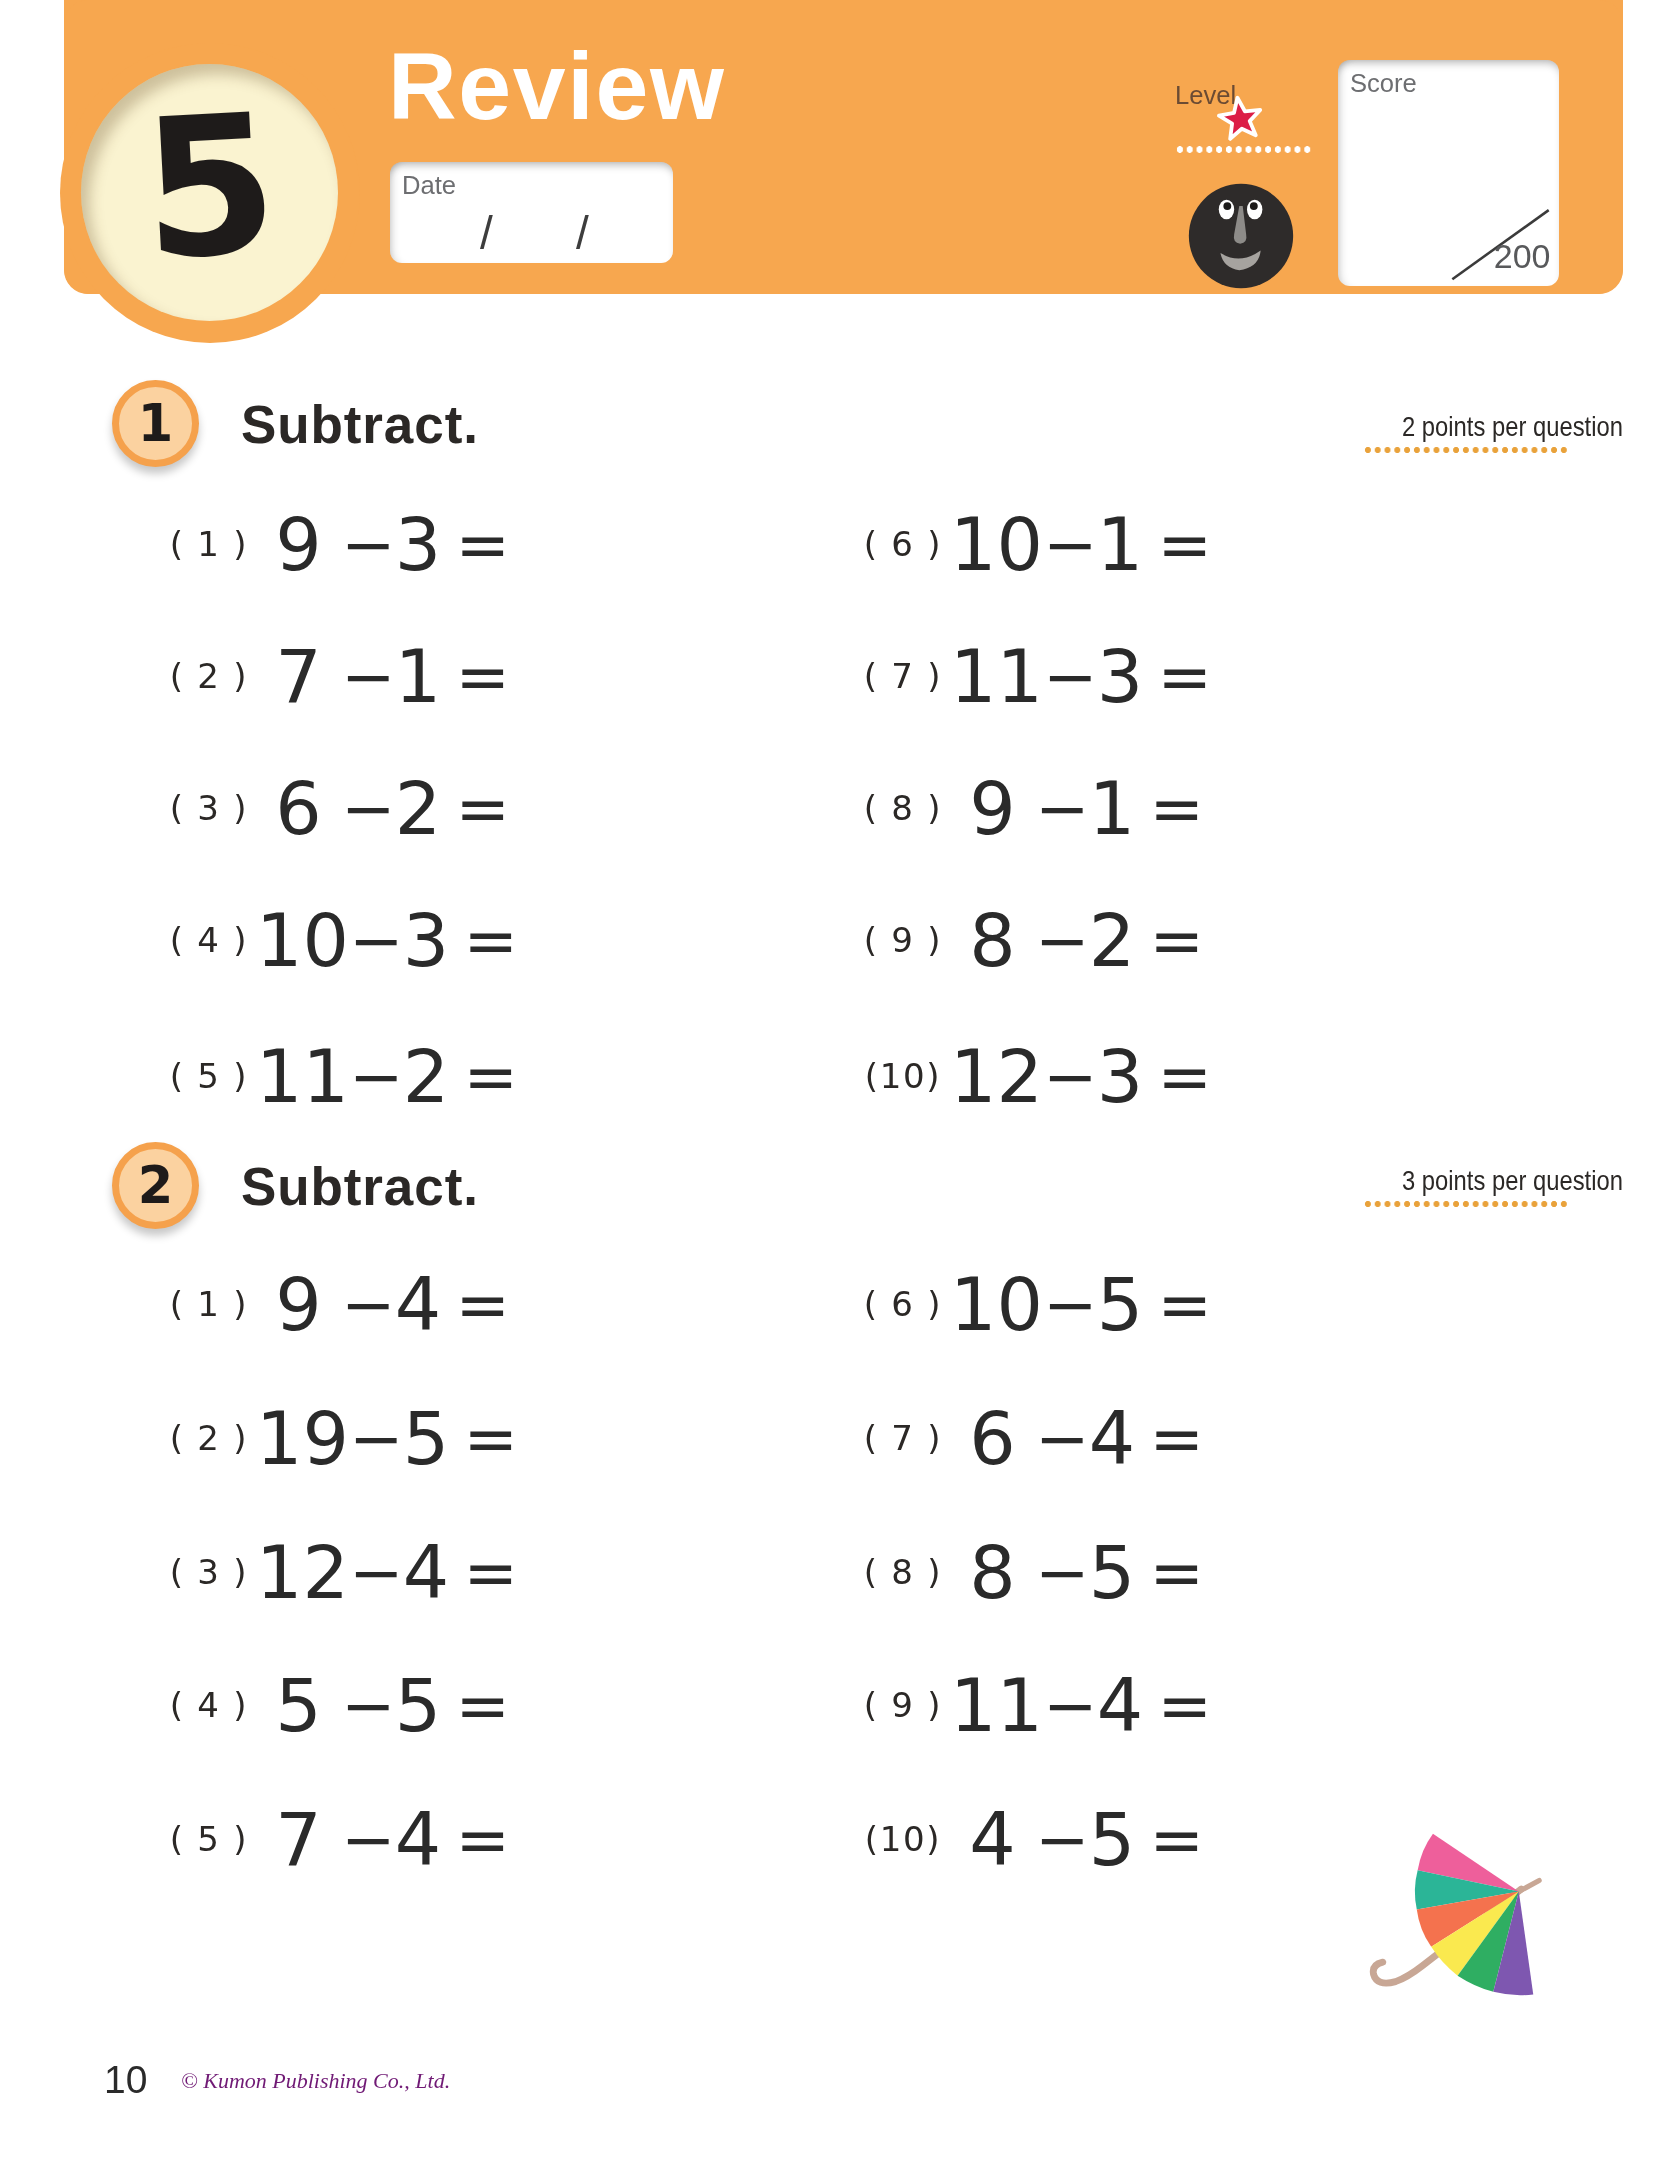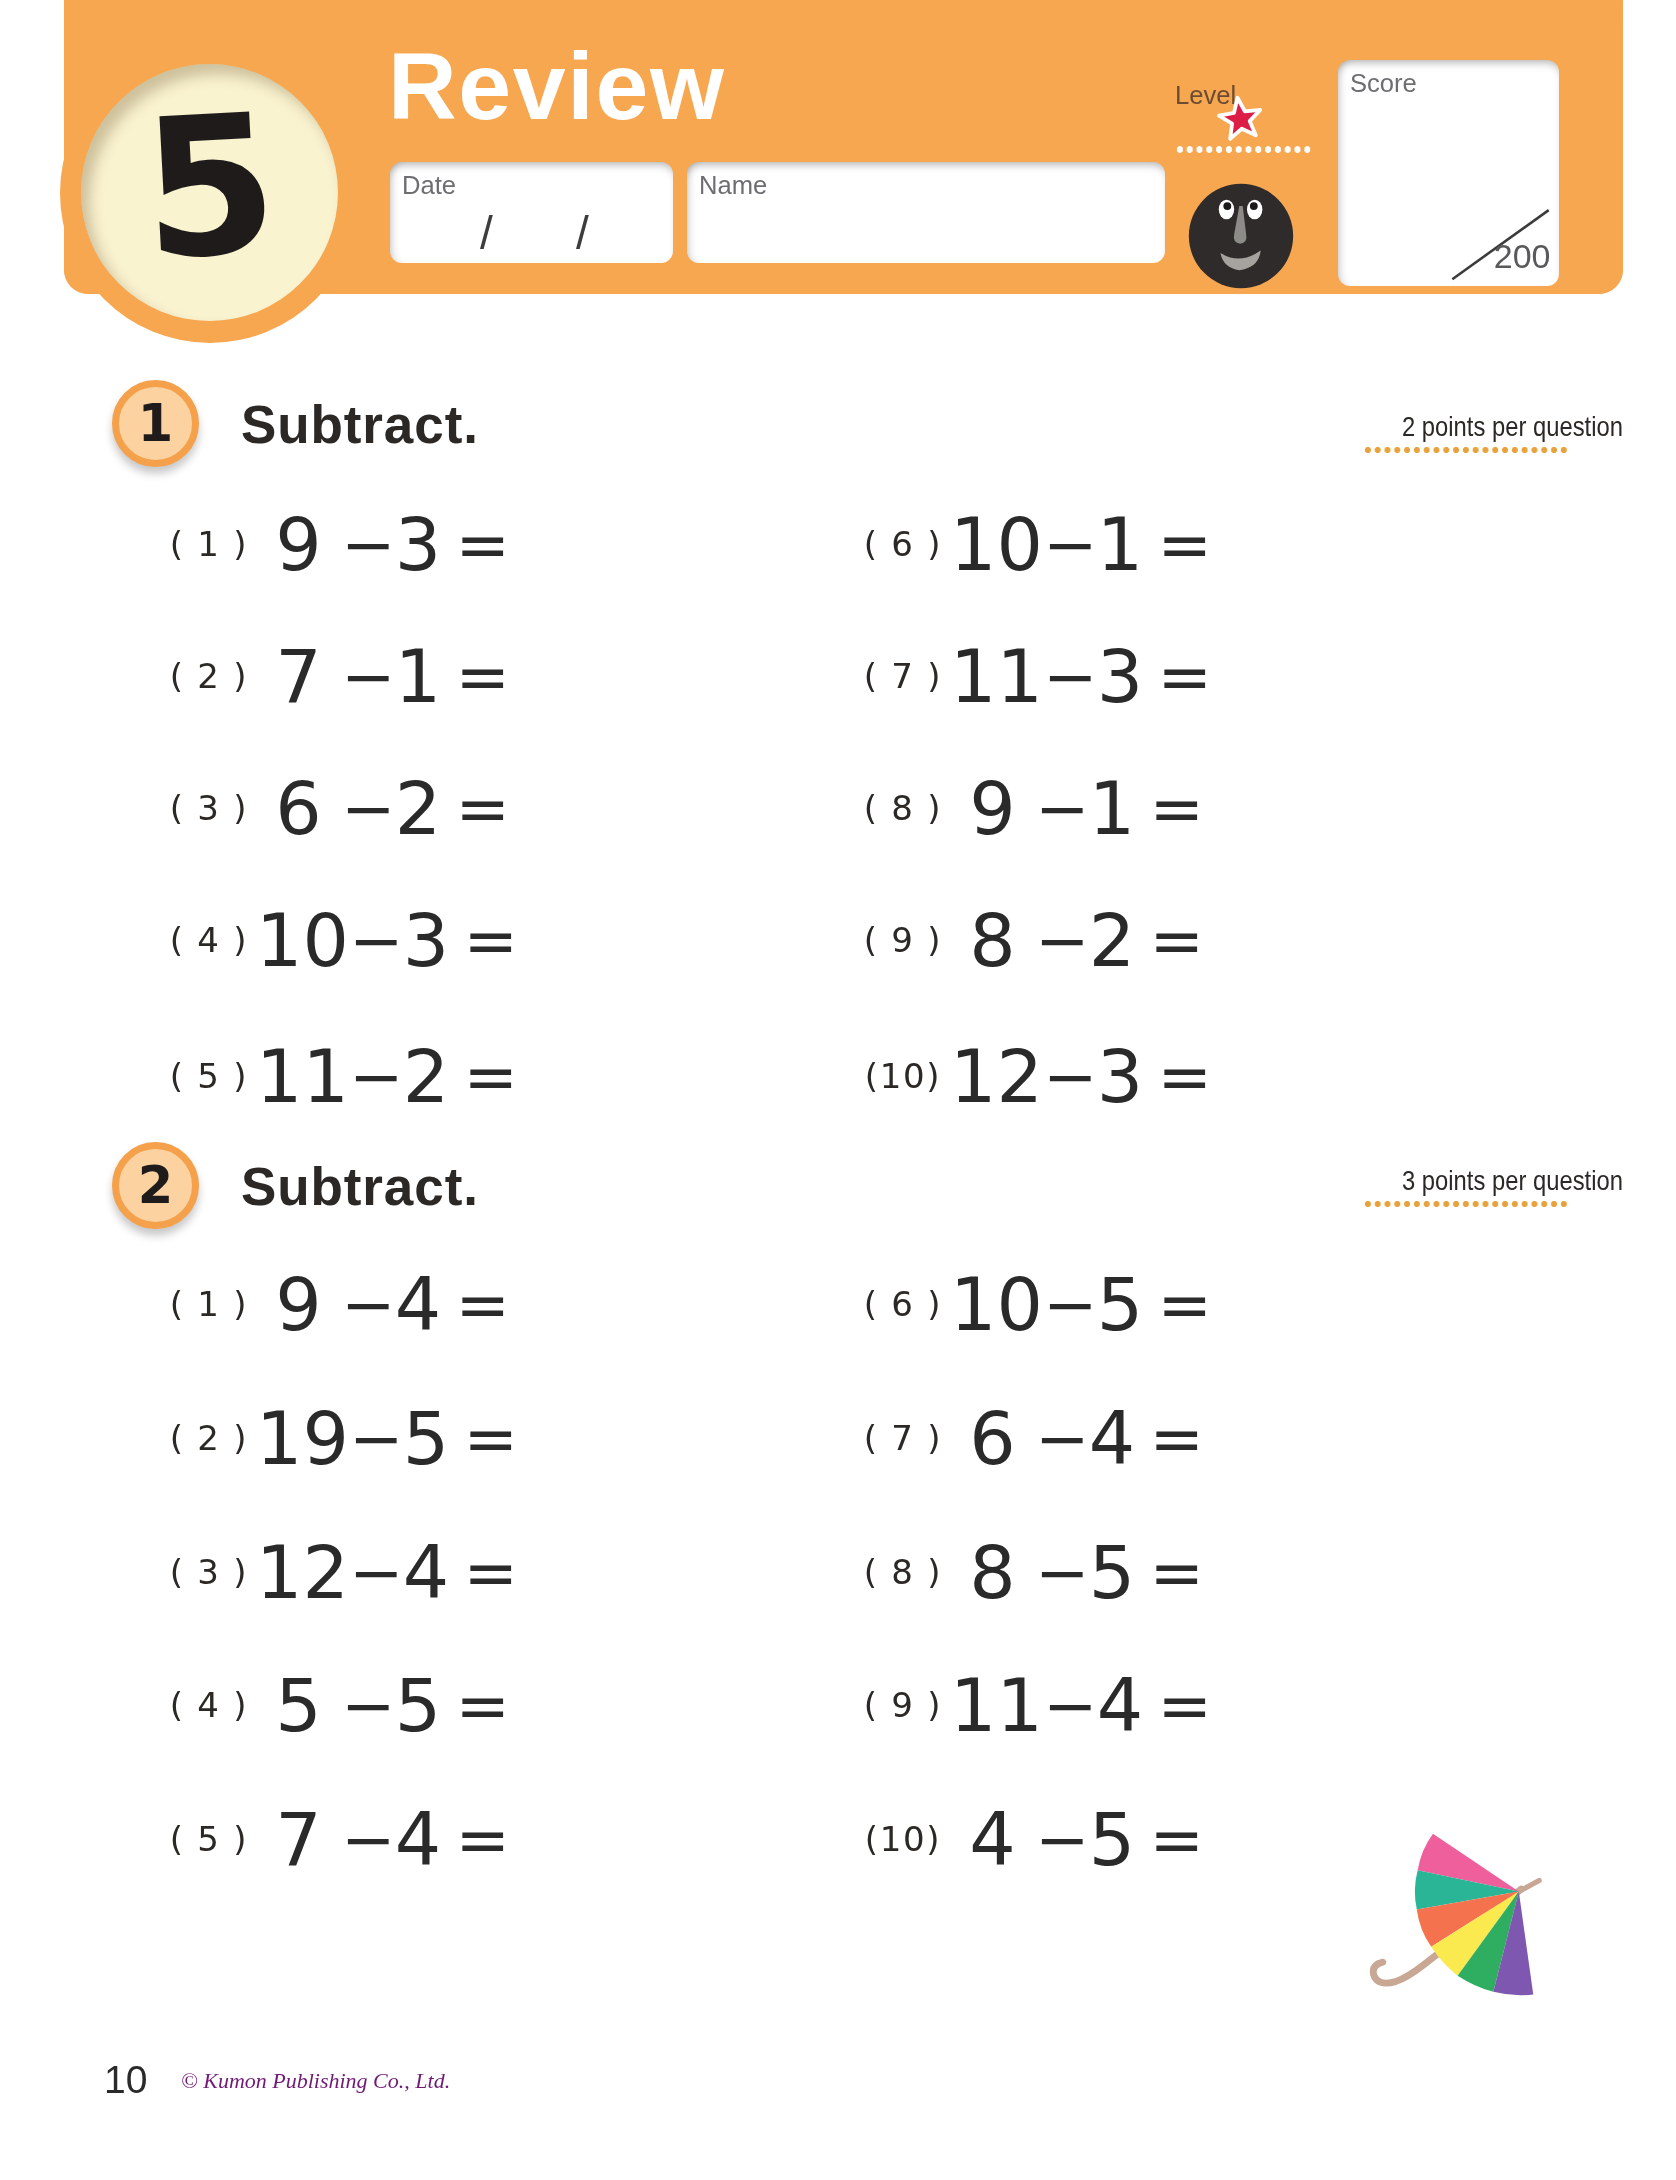--- a/index.html
+++ b/index.html
@@ -77,23 +77,20 @@
   <div class="num-circle">
     <span>5</span>
   </div>
   <div class="title">Review</div>
 
   <div class="wbox date-box">
     <span class="lbl">Date</span>
     <span class="slash s1">/</span>
     <span class="slash s2">/</span>
   </div>
-  <div class="wbox name-box">
-    <span class="lbl">Name</span>
-  </div>
 
   <div class="level-lbl">Level</div>
   <svg class="star" viewBox="0 0 58 58">
     <g transform="rotate(-8 29 29)">
       <path d="M29,3 L35.5,20.1 L53.7,21 L39.5,32.4 L44.3,50 L29,40 L13.7,50 L18.5,32.4 L4.3,21 L22.5,20.1 Z" fill="#DC1E47" stroke="#ffffff" stroke-width="4.5" stroke-linejoin="round"></path>
     </g>
   </svg>
   <div class="wdots"></div>
 
   <svg class="face" viewBox="0 0 124 124">

